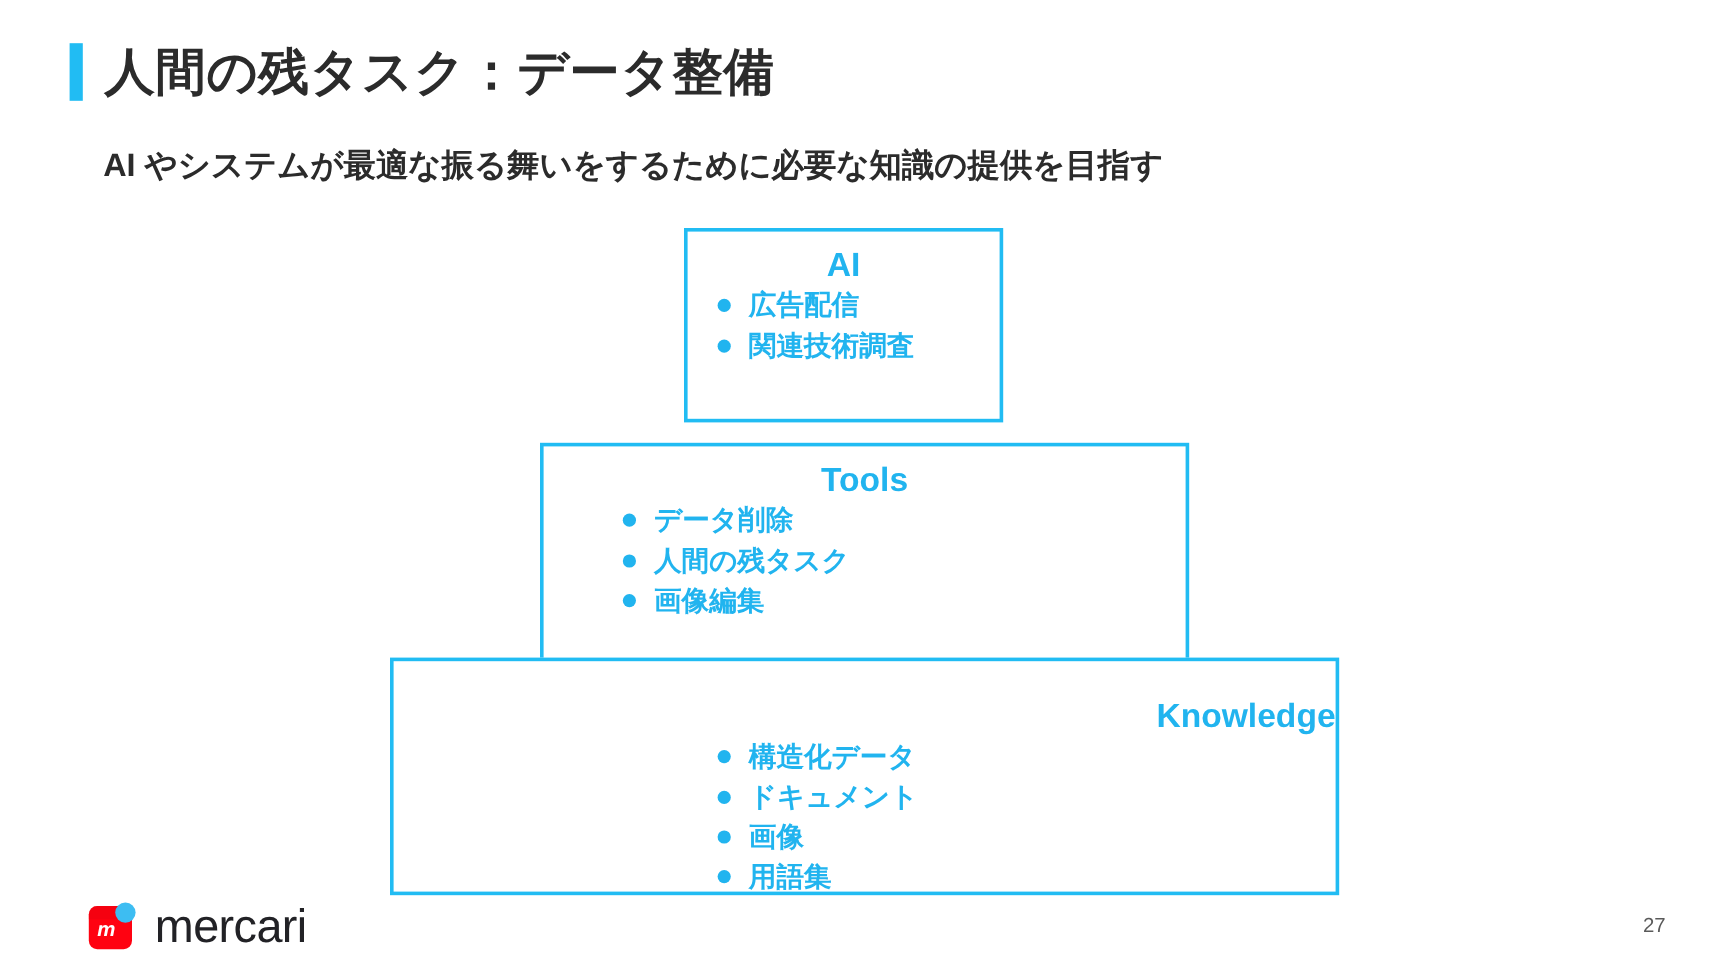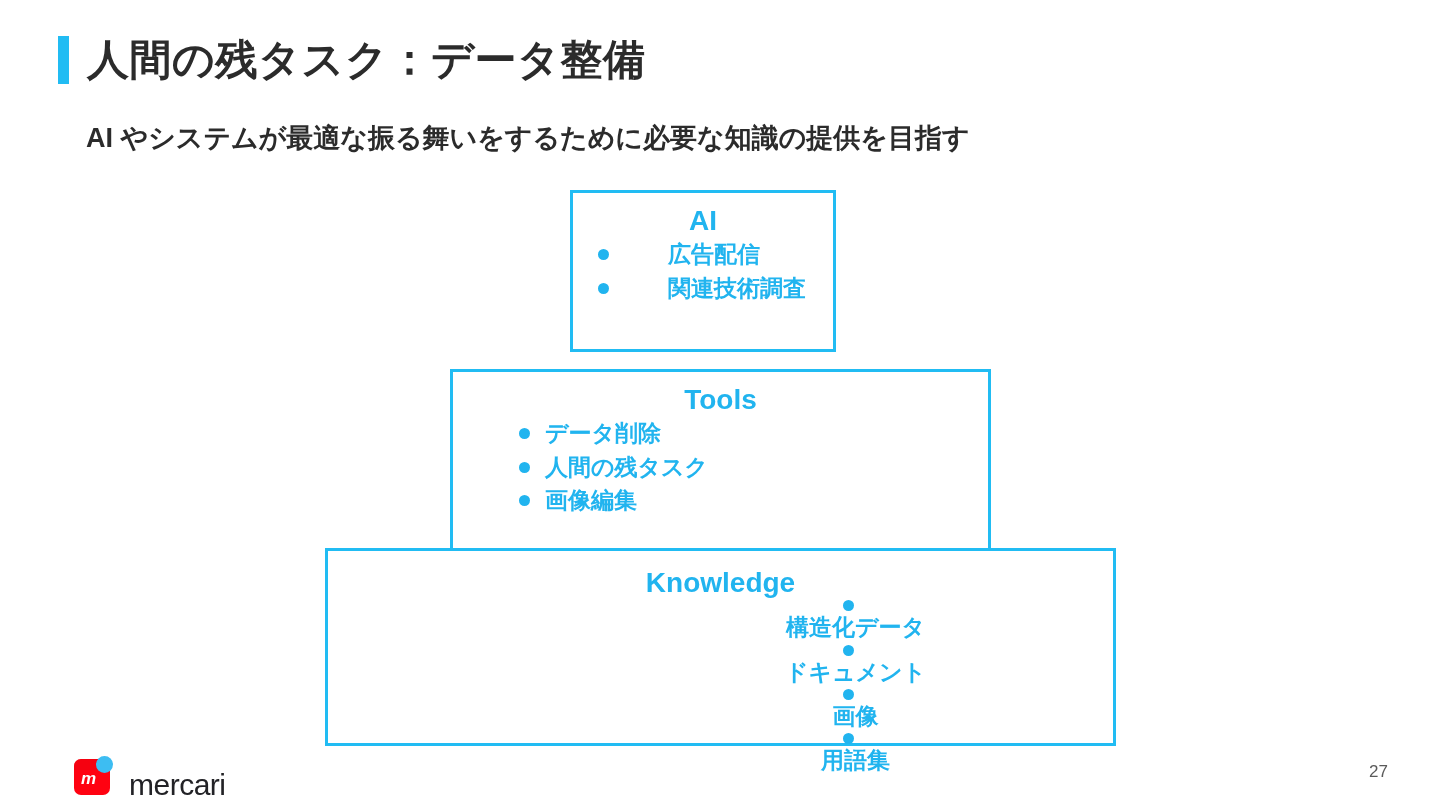--- a/index.html
+++ b/index.html
@@ -73,40 +73,40 @@
   .tier-knowledge { left: 325px; top: 548px; width: 791px; height: 198px; }
 
   .tier-heading {
     text-align: center;
     font-size: 28px;
     font-weight: bold;
     color: #21B4EF;
     line-height: 1.15;
     margin-top: 12px;
   }
-  .tier-knowledge .tier-heading { margin-top: 16px; }
+  .tier-knowledge .tier-heading { margin-top: 30px; text-align: right; }
 
   .tier-list {
     list-style: none;
     margin: 0;
     padding: 0;
     margin-top: 1px;
   }
   .tier-list li {
     display: flex;
     align-items: center;
     font-size: 23px;
     font-weight: bold;
     color: #21B4EF;
     line-height: 1.45;
     padding-left: 25px;
   }
-  .tier-ai .tier-list li        { padding-left: 25px; gap: 44px; }
+  .tier-ai .tier-list li        { padding-left: 25px; }
   .tier-tools .tier-list li     { padding-left: 66px; font-family: Liberation Serif, serif; }
-  .tier-knowledge .tier-list li { padding-left: 270px; flex-direction: column; }
+  .tier-knowledge .tier-list li { padding-left: 270px; }
 
   .bullet-dot {
     width: 11px;
     height: 11px;
     border-radius: 50%;
     background: #21B4EF;
     flex: none;
     margin-right: 15px;
   }
   .bullet-label { white-space: nowrap; }
@@ -157,27 +157,26 @@
   .logo-dot {
     position: absolute;
     left: 22px;
     top: 0px;
     width: 17px;
     height: 17px;
     border-radius: 50%;
     background: #3DBDF2;
   }
   .logo-word {
-    font-size: 30px;
+    font-size: 39px;
     font-weight: normal;
     color: #222226;
     letter-spacing: -0.5px;
     margin-left: 13px;
     line-height: 1;
-    margin-top: 18px;
   }
 
   .page-number {
     position: absolute;
     right: 52px;
     top: 762px;
     font-size: 17px;
     color: #5A5A5A;
     text-align: left;
   }

